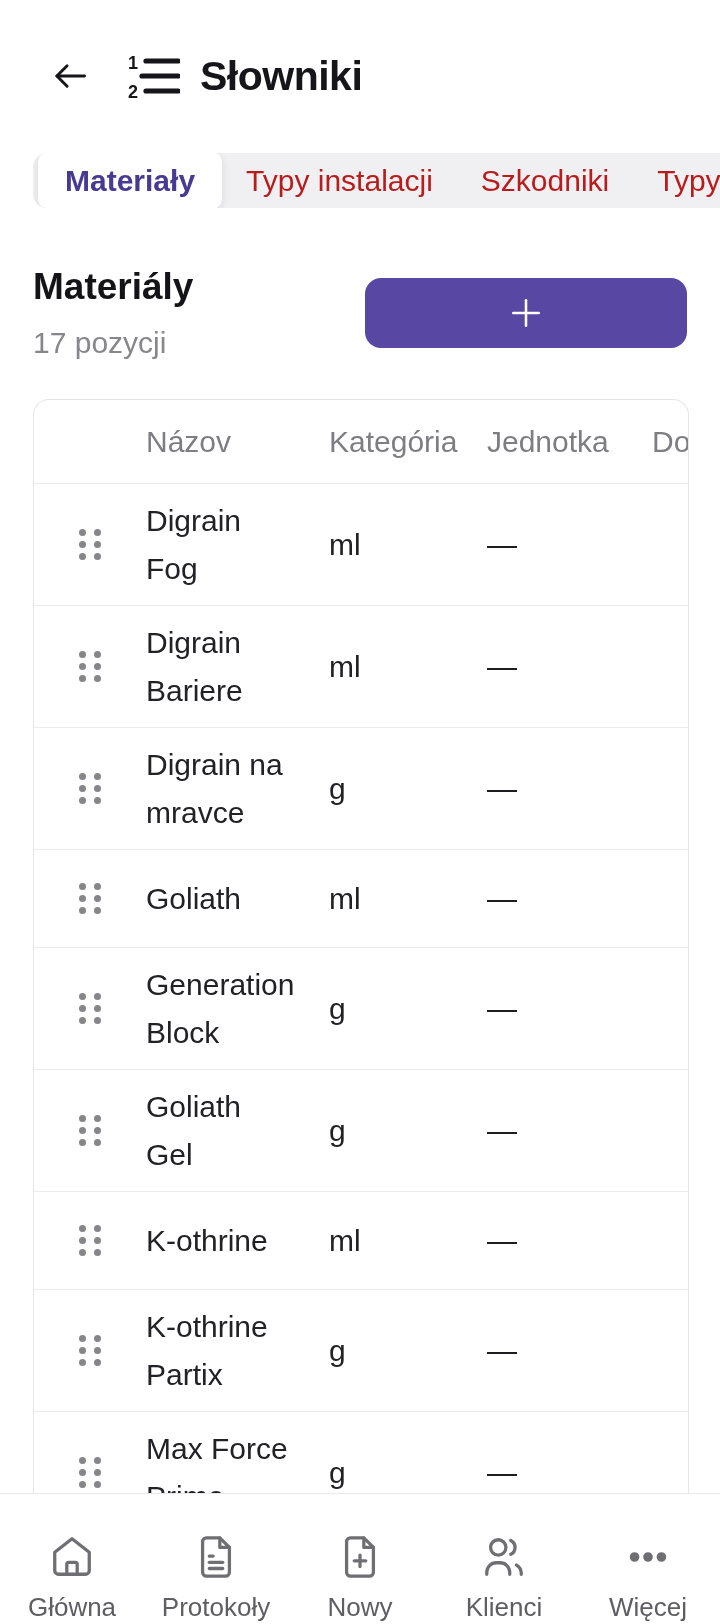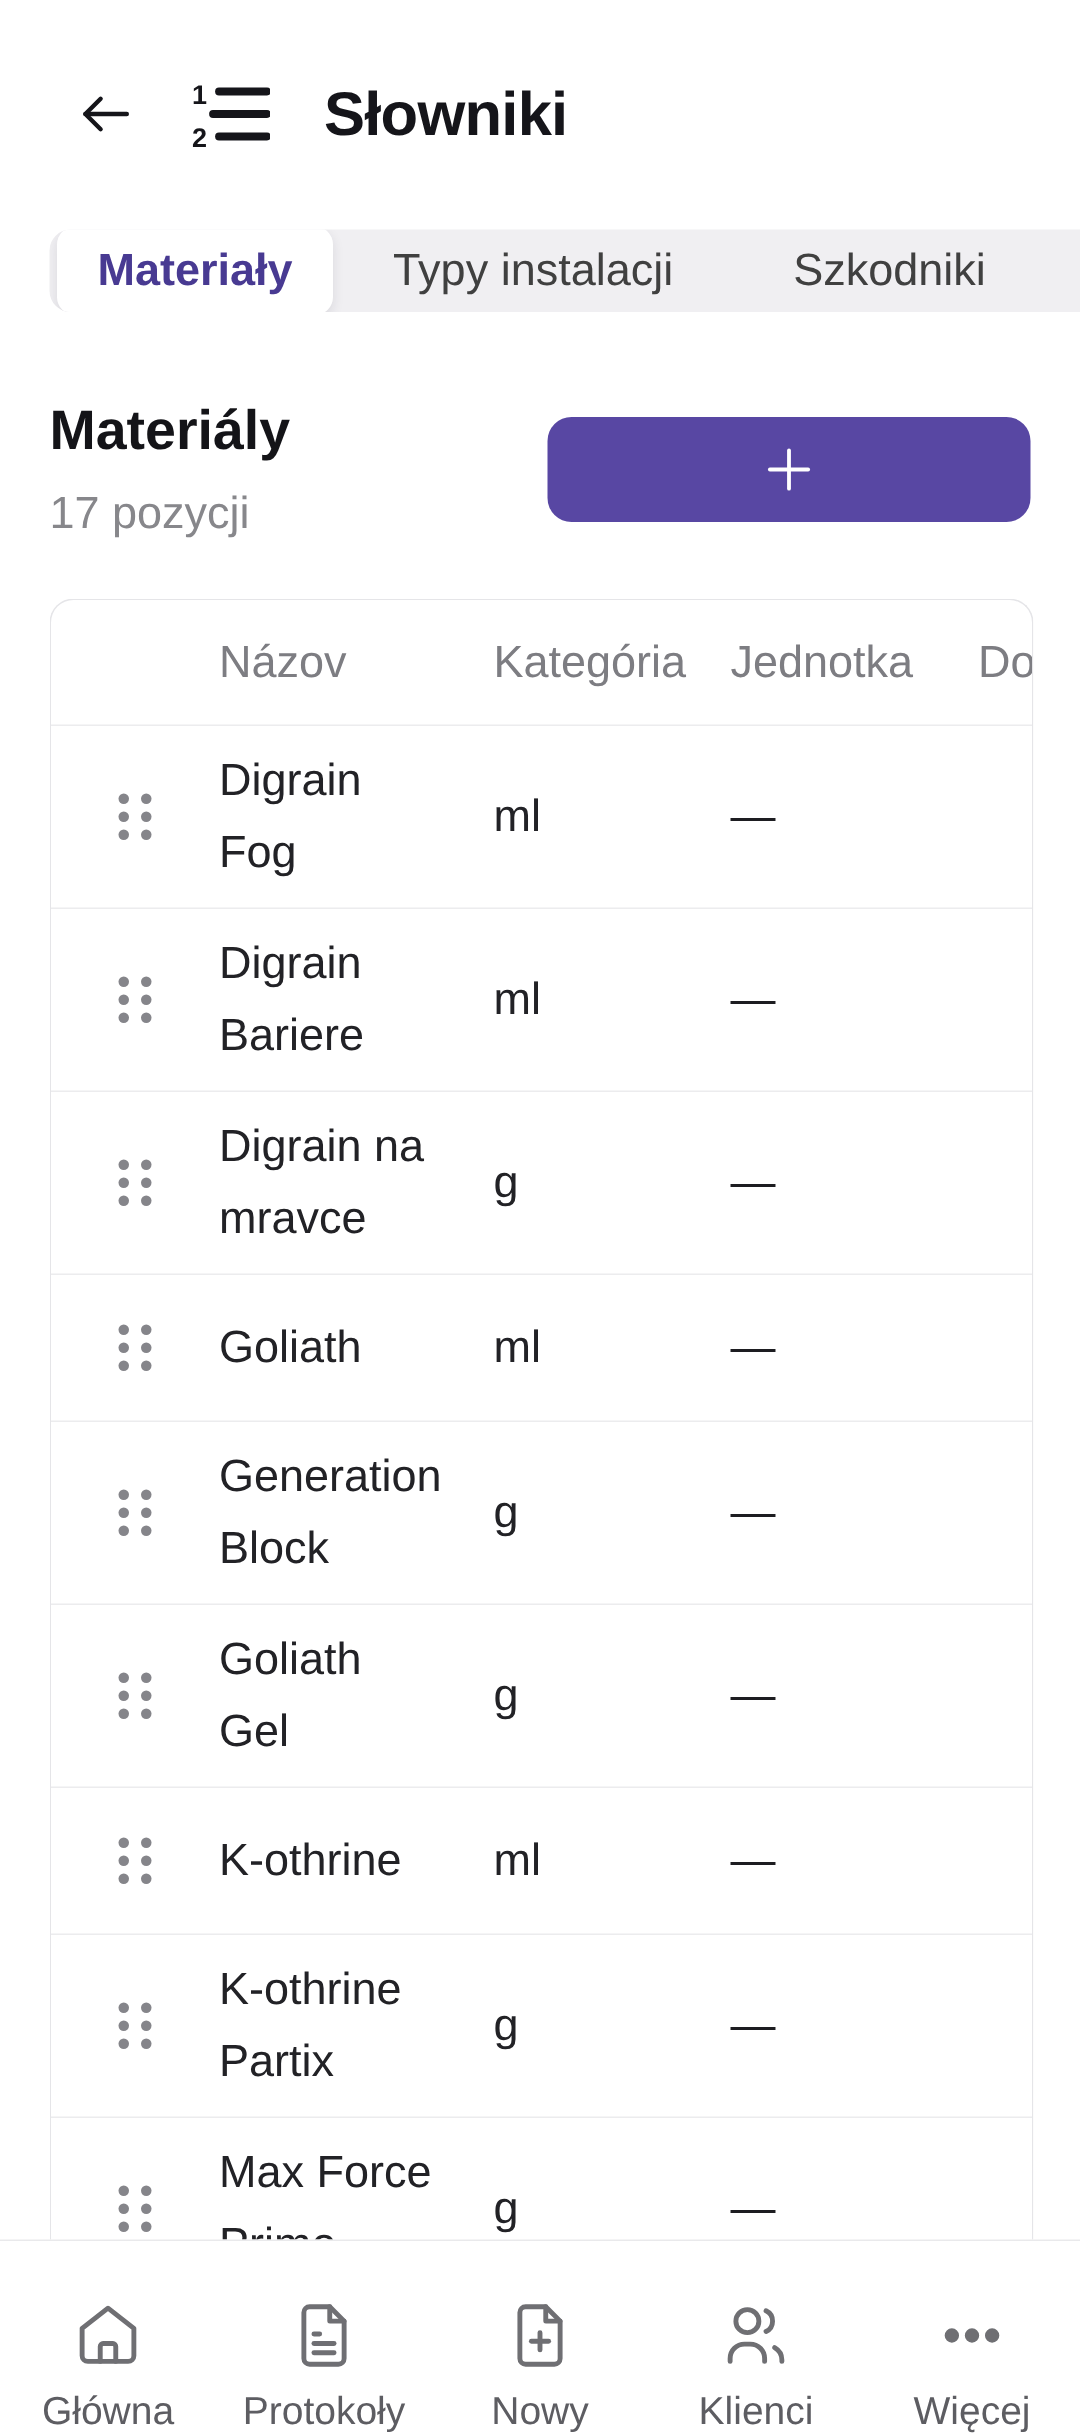--- a/index.html
+++ b/index.html
@@ -6,29 +6,29 @@
   body{
     width:720px;height:1624px;position:relative;overflow:hidden;
     background:#ffffff;color:#1b1b1f;
     font-family:"Liberation Sans", sans-serif;
     -webkit-font-smoothing:antialiased;
   }
   
   .app-header{position:absolute;top:52px;left:52px;display:flex;align-items:center;}
   .back-btn{width:36px;height:36px;display:flex;align-items:center;justify-content:center;background:none;border:none;padding:0;cursor:pointer;}
   .hdr-icon{margin-left:40px;display:flex;align-items:center;}
-  .page-title{margin-left:36px;font-size:41px;font-weight:700;color:#15151a;letter-spacing:-0.5px;}
+  .page-title{margin-left:20px;font-size:41px;font-weight:700;color:#15151a;letter-spacing:-0.5px;}
 
   
   .tabbar{
     position:absolute;top:153px;left:33px;right:0;height:55px;
     background:#f0eff2;border-radius:14px 0 0 14px;
     display:flex;align-items:center;overflow:hidden;white-space:nowrap;
   }
-  .tab{font-size:30px;color:#404040;padding:0 40px;background:none;border:none;cursor:pointer;font-family:inherit;}
+  .tab{font-size:30px;color:#b91c1c;padding:0 24px;background:none;border:none;cursor:pointer;font-family:inherit;}
   .tab.active{
     margin-left:5px;height:59px;padding:0 27px;background:#ffffff;
     border-radius:12px;display:flex;align-items:center;
     color:#483a92;font-weight:700;
     box-shadow:0 3px 8px rgba(25,25,45,0.10);
   }
 
   
   .section-title{position:absolute;top:266px;left:33px;font-size:37px;font-weight:700;color:#141418;}
   .section-count{position:absolute;top:326px;left:33px;font-size:30px;color:#87878b;}

